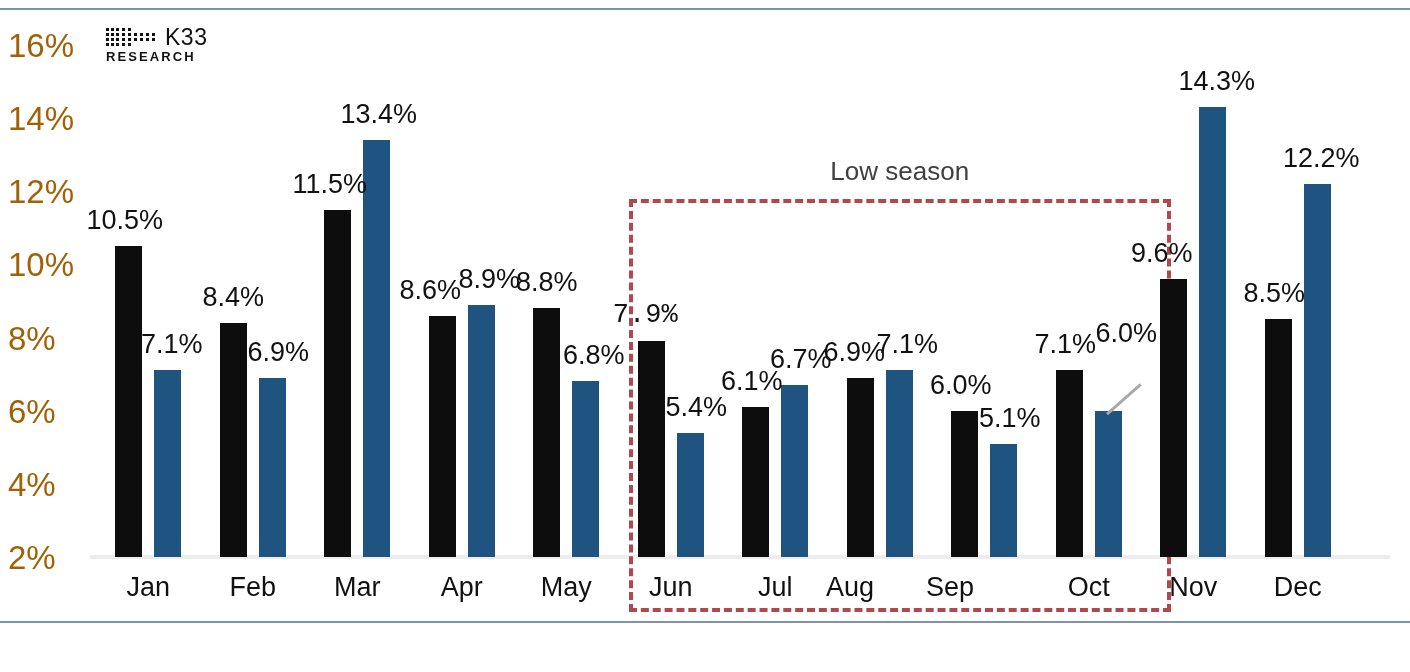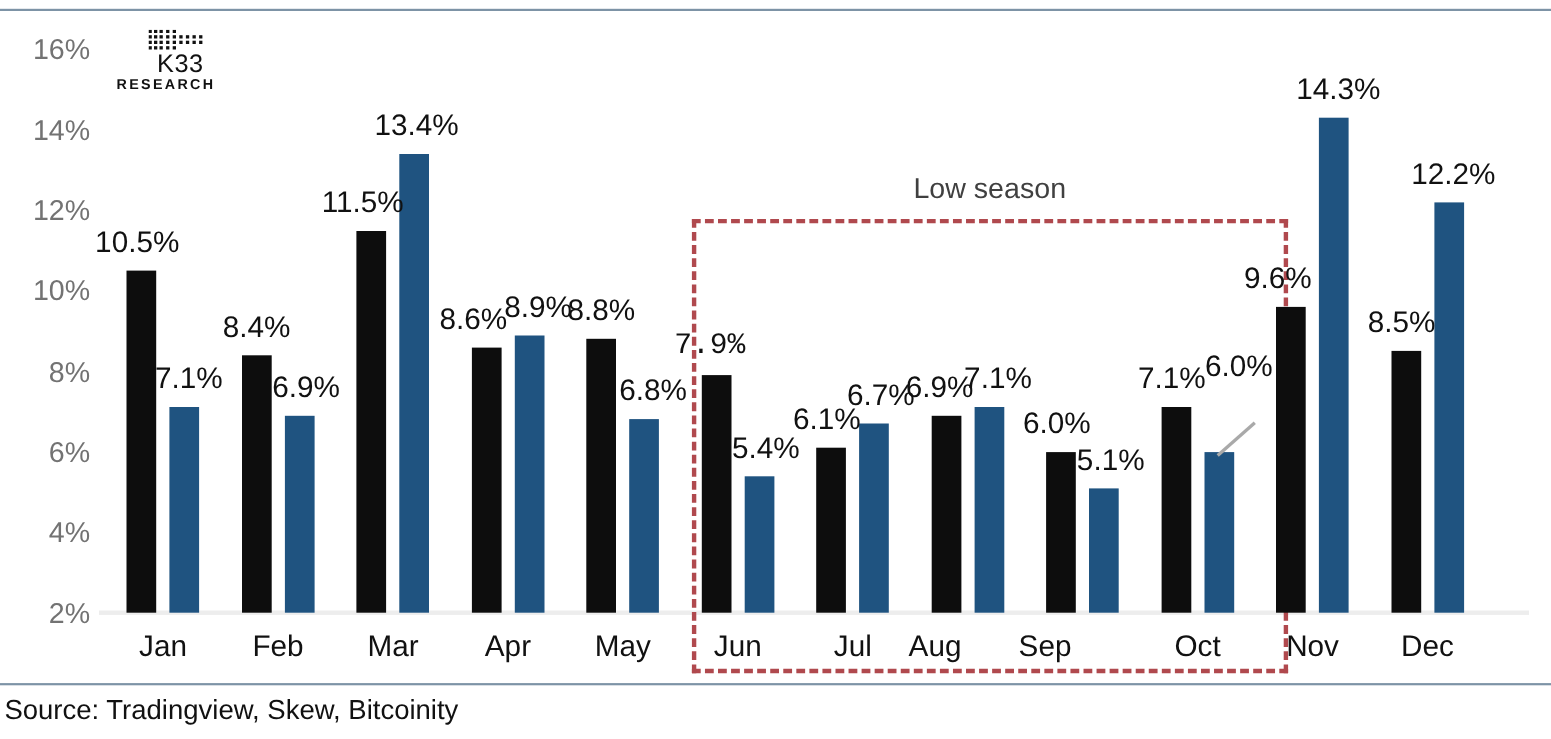--- a/index.html
+++ b/index.html
@@ -32,23 +32,23 @@
   .source{
     position:absolute;left:4px;top:629px;
     font-size:25px;line-height:34px;
     color:#111;white-space:nowrap;
   }
 
   
   .plot{position:absolute;left:0;top:0;width:1410px;height:600px;}
   .ytick{
     position:absolute;
-    width:74px;text-align:right;left:8px;
-    font-size:26px;line-height:27px;
-    color:#737373;
+    width:74px;text-align:left;left:8px;
+    font-size:33px;line-height:27px;
+    color:#a16207;
   }
 
   .baseline{
     position:absolute;left:90px;top:555px;width:1300px;height:4px;
     background:#ededed;
   }
 
   
   .bar{
     position:absolute;width:27px;bottom:0;
@@ -97,21 +97,21 @@
   .sw{width:24px;height:24px;display:inline-block;margin-right:9px;}
   .sw.black{background:#0d0d0d;}
   .sw.blue{background:#1f5380;}
   .lg-text{font-size:28px;line-height:28px;color:#111;white-space:nowrap;}
   .lg-gap{width:86px;}
 
   
   .logo{
     position:absolute;left:106px;top:27px;width:116px;height:40px;
   }
-  .logo-row{display:flex;align-items:center;flex-direction:column;}
+  .logo-row{display:flex;align-items:center;}
   .logo-dots{width:54px;height:20px;margin-right:5px;}
   .logo-k33{
     font-size:23px;line-height:21px;font-weight:500;letter-spacing:.5px;color:#111;
   }
   .logo-res{
     font-size:13px;line-height:14px;font-weight:bold;letter-spacing:2.1px;color:#111;
     margin-top:2px;
   }
 </style>
 </head>
@@ -242,15 +242,14 @@
         <div class="xlabel" style="left: 895px;">Sep</div>
         <div class="xlabel" style="left: 1033.75px;">Oct</div>
         <div class="xlabel" style="left: 1138.25px;">Nov</div>
         <div class="xlabel" style="left: 1242.75px;">Dec</div>
       </div>
 
     <div class="leader" id="leader" style="left: 1106.25px; top: 412.714px; width: 45.3431px; height: 3px; transform: rotate(-41.4237deg);"></div>
   </div>
 
   <div class="bottom-rule"></div>
-  <div class="source">Source: Tradingview, Skew, Bitcoinity</div>
 
 </div>
 
 </body></html>

